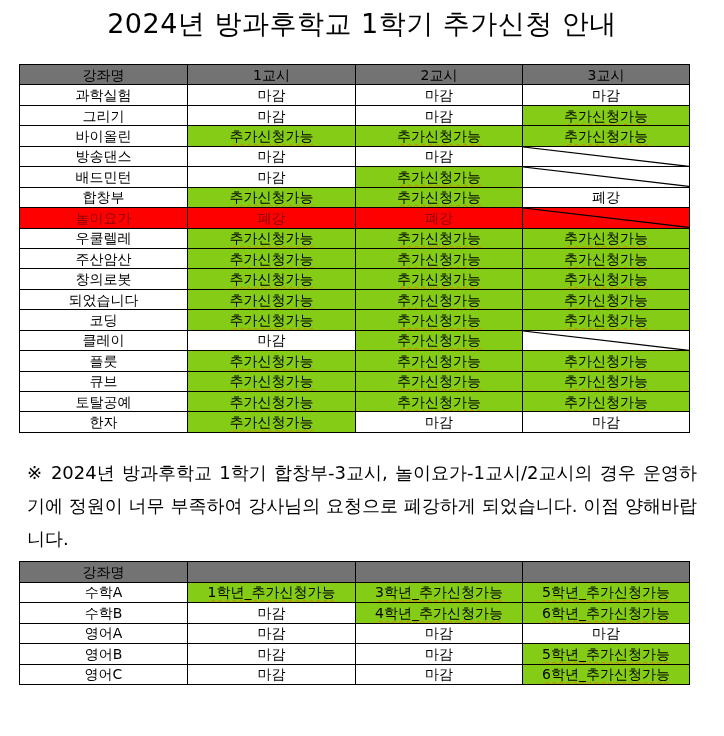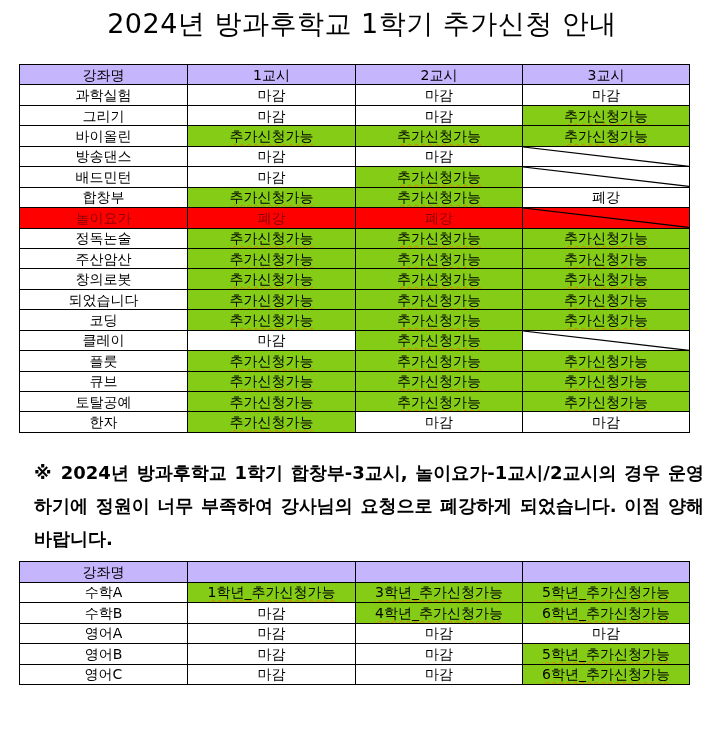--- a/index.html
+++ b/index.html
@@ -23,31 +23,31 @@
       line-height: 18px; position: relative;
     }
     #t1 { top: 64px; width: 670px; }
     #t1 tr { height: 20.45px; }
     #t2 { top: 561px; width: 670px; }
     #t2 tr { height: 20.5px; }
     col.c0 { width: 168px; }
     col.c1 { width: 168px; }
     col.c2 { width: 167px; }
     col.c3 { width: 167px; }
-    th { background: #c4b5fd; margin-top: 20px; }
+    th { background: #737373; margin-top: 20px; }
     .st-open { background: #84cc16; }
     .st-closed { background: #ffffff; }
     .row-cancel td { background: #ff0000; color: #8b0000; }
     .spell { text-decoration: underline wavy #e07a00; text-decoration-thickness: 1px; text-underline-offset: 2px; }
     .na { background: #ffffff; }
     .na svg { position: absolute; left: 0; top: 0; width: 100%; height: 100%; }
     .row-cancel td.na { background: #ff0000; }
     .note {
-      position: absolute; left: 34px; top: 456px; width: 670px;
-      font-size: 18px; font-weight: bold; line-height: 33px;
+      position: absolute; left: 27px; top: 456px; width: 670px;
+      font-size: 18px; font-weight: normal; line-height: 33px;
       text-align: justify; text-align-last: left;
     }
   </style>
 </head>
 <body>
 
 <div class="title">2024년 방과후학교 1학기 추가신청 안내</div>
 
 <table class="grid" id="t1">
   <colgroup>
@@ -113,21 +113,21 @@
         <td>놀이요가</td>
         <td class="st-cancelled"><span>폐강</span></td>
         <td class="st-cancelled"><span>폐강</span></td>
         <td class="na">
           <svg viewBox="0 0 100 100" preserveAspectRatio="none">
             <line x1="0" y1="0" x2="100" y2="100" stroke="#000" stroke-width="1.2" vector-effect="non-scaling-stroke"></line>
           </svg>
         </td>
       </tr>
       <tr>
-        <td>정독논술</td>
+        <td>우쿨렐레</td>
         <td class="st-open"><span class="spell">추가신청가능</span></td>
         <td class="st-open"><span class="spell">추가신청가능</span></td>
         <td class="st-open"><span class="spell">추가신청가능</span></td>
       </tr>
       <tr>
         <td>주산암산</td>
         <td class="st-open"><span class="spell">추가신청가능</span></td>
         <td class="st-open"><span class="spell">추가신청가능</span></td>
         <td class="st-open"><span class="spell">추가신청가능</span></td>
       </tr>

